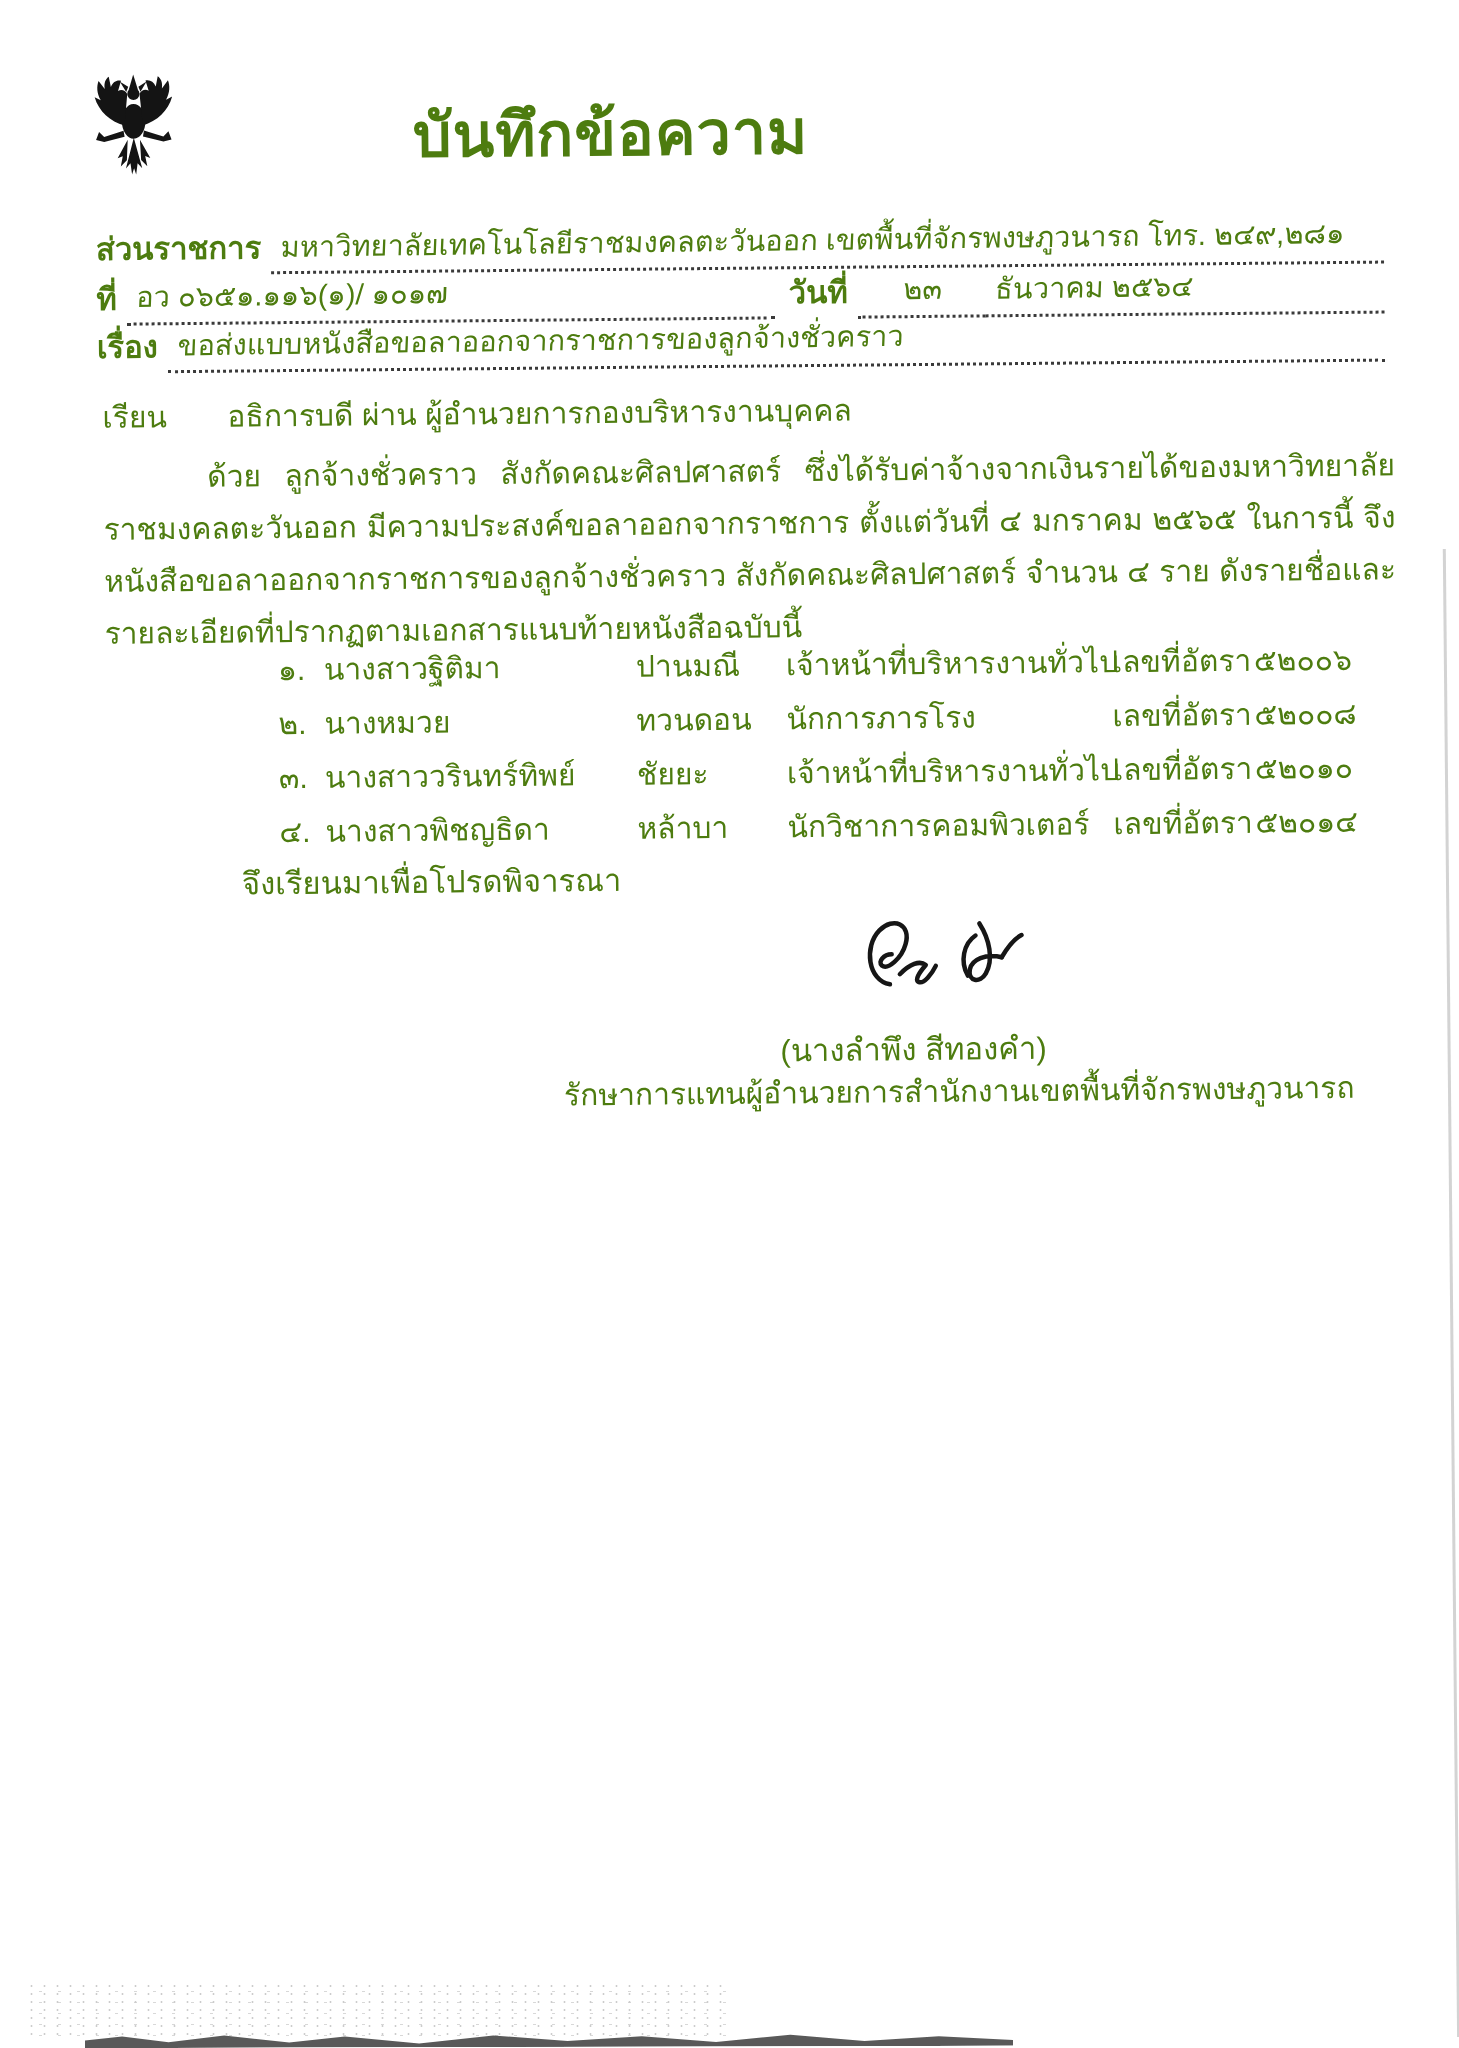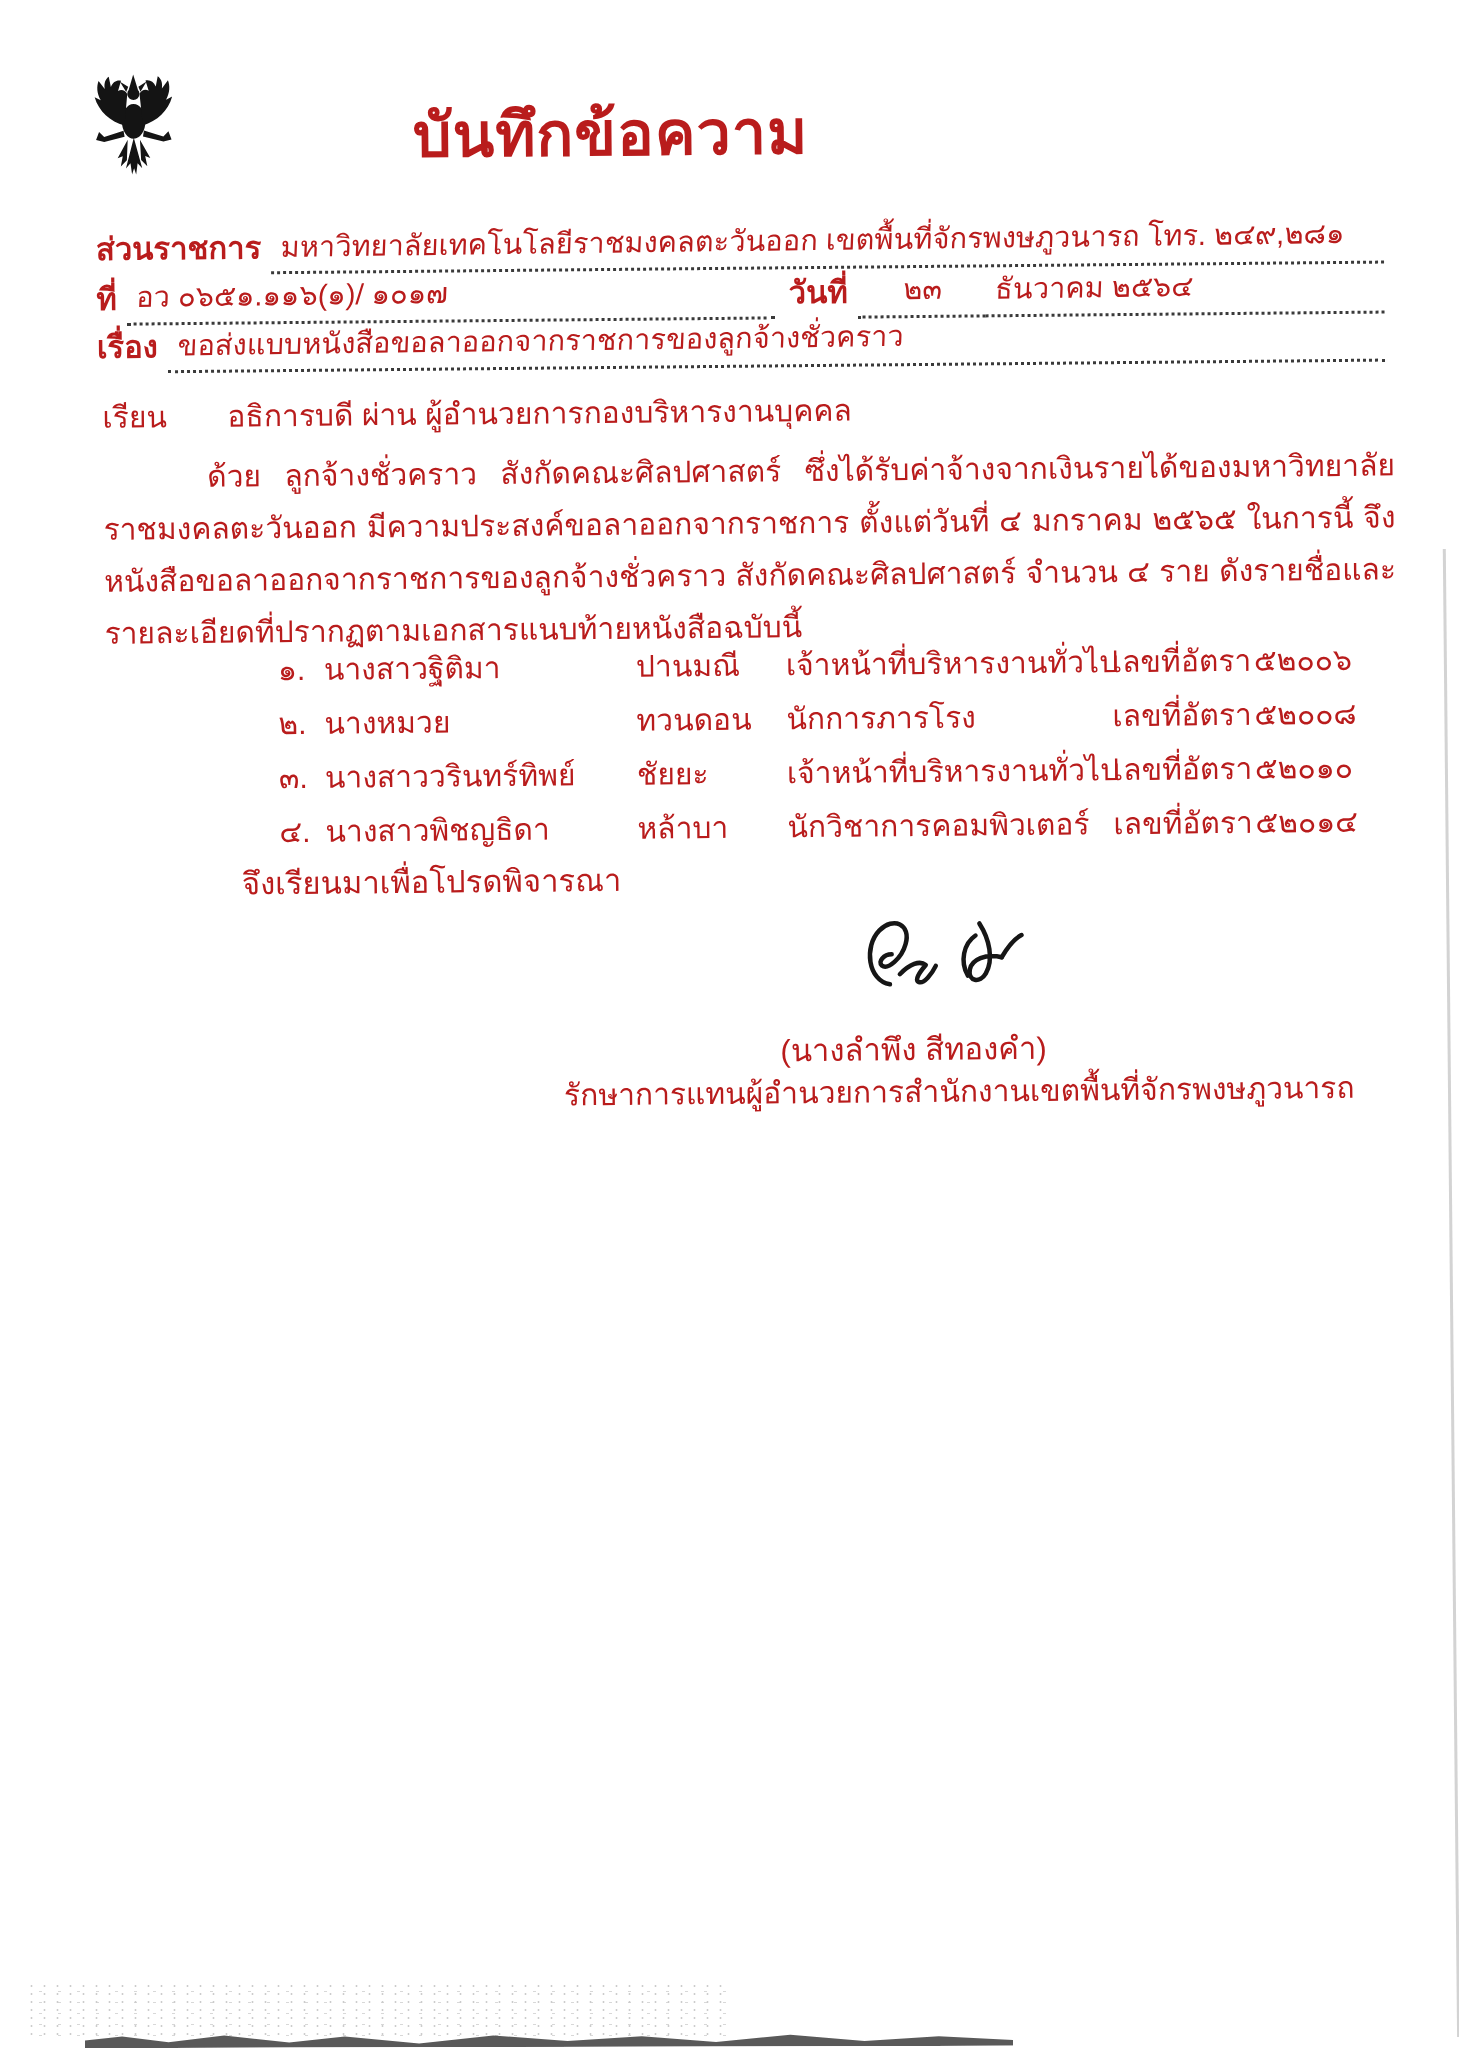--- a/index.html
+++ b/index.html
@@ -2,21 +2,21 @@
 <html><head>
 <meta charset="utf-8">
 <style>
   html,body{margin:0;padding:0;background:#ffffff;}
   .page{
     position:relative;
     width:1459px;height:2048px;
     background:#ffffff;
     overflow:hidden;
     font-family:"Liberation Sans","DejaVu Sans",sans-serif;
-    color:#b91c1c;
+    color:#4d7c0f;
   }
   
   .sheet{
     position:absolute;inset:0;
     transform:rotate(-0.55deg);
     transform-origin:300px 1200px;
   }
   .abs{position:absolute;}
   .emblem{left:93px;top:70px;width:102px;height:116px;}
   .doc-title{

